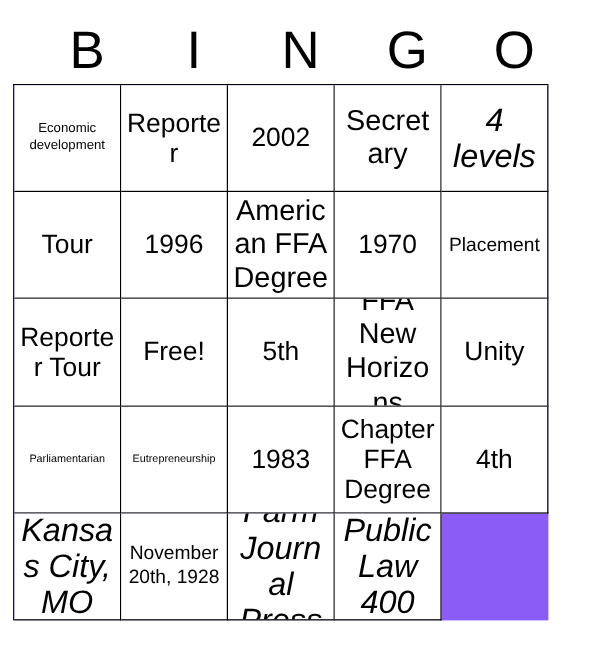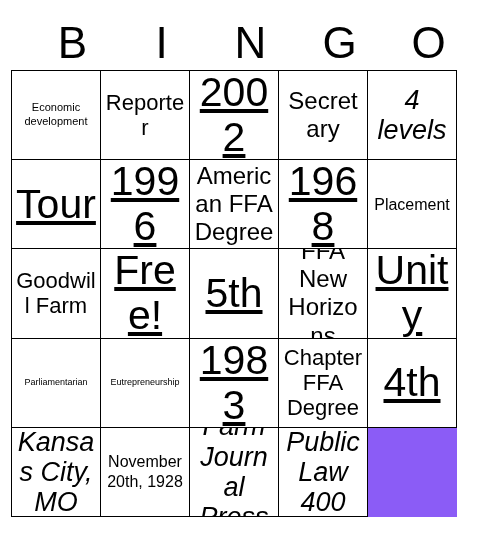--- a/index.html
+++ b/index.html
@@ -76,21 +76,21 @@
   .cell-text {
     display: block;
     width: 100%;
     line-height: 1.13;
     color: #000000;
     word-wrap: break-word;
     hyphens: none;
   }
 
   
-  .s-xxl .cell-text { font-size: 41px; line-height: 1.1; text-decoration: underline; }
+  .s-xxl .cell-text { font-size: 22px; line-height: 1.1; }
   .s-xl  .cell-text { font-size: 27px; line-height: 1.12; font-style: italic; }
   .s-lg  .cell-text { font-size: 22px; line-height: 1.15; }
   .s-md  .cell-text { font-size: 24px; line-height: 1.18; }
   .s-sm  .cell-text { font-size: 16px; line-height: 1.22; }
   .s-xs  .cell-text { font-size: 11px; line-height: 1.25; }
   .s-xxs .cell-text { font-size: 9px;  line-height: 1.3; }
 </style>
 </head>
 <body>
 
@@ -135,28 +135,28 @@
     <div class="cell s-xxl">
       <span class="cell-text">Tour</span>
     </div>
     <div class="cell s-xxl">
       <span class="cell-text">1996</span>
     </div>
     <div class="cell s-md">
       <span class="cell-text">American FFA Degree</span>
     </div>
     <div class="cell s-xxl">
-      <span class="cell-text">1968</span>
+      <span class="cell-text">1970</span>
     </div>
 
     <div class="cell s-sm">
       <span class="cell-text">Placement</span>
     </div>
     <div class="cell s-lg">
-      <span class="cell-text">Goodwill Farm</span>
+      <span class="cell-text">Reporter Tour</span>
     </div>
     <div class="cell s-xxl">
       <span class="cell-text">Free!</span>
     </div>
     <div class="cell s-xxl">
       <span class="cell-text">5th</span>
     </div>
     <div class="cell s-md">
       <span class="cell-text">FFA New Horizons</span>
     </div>

